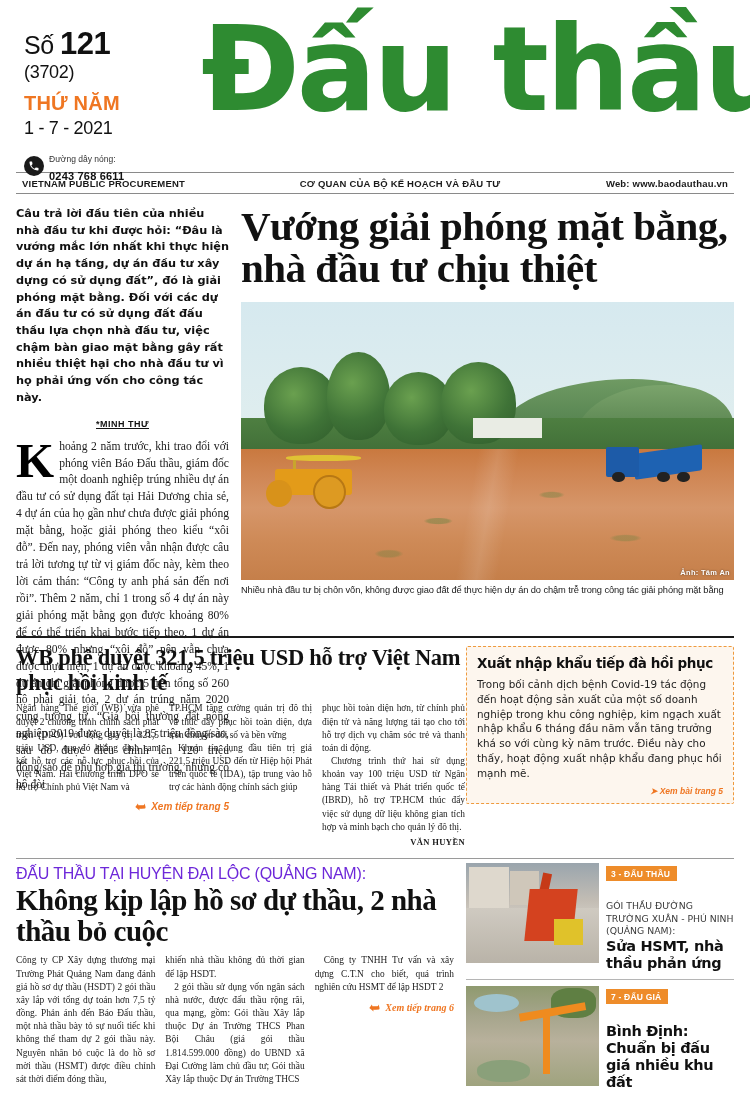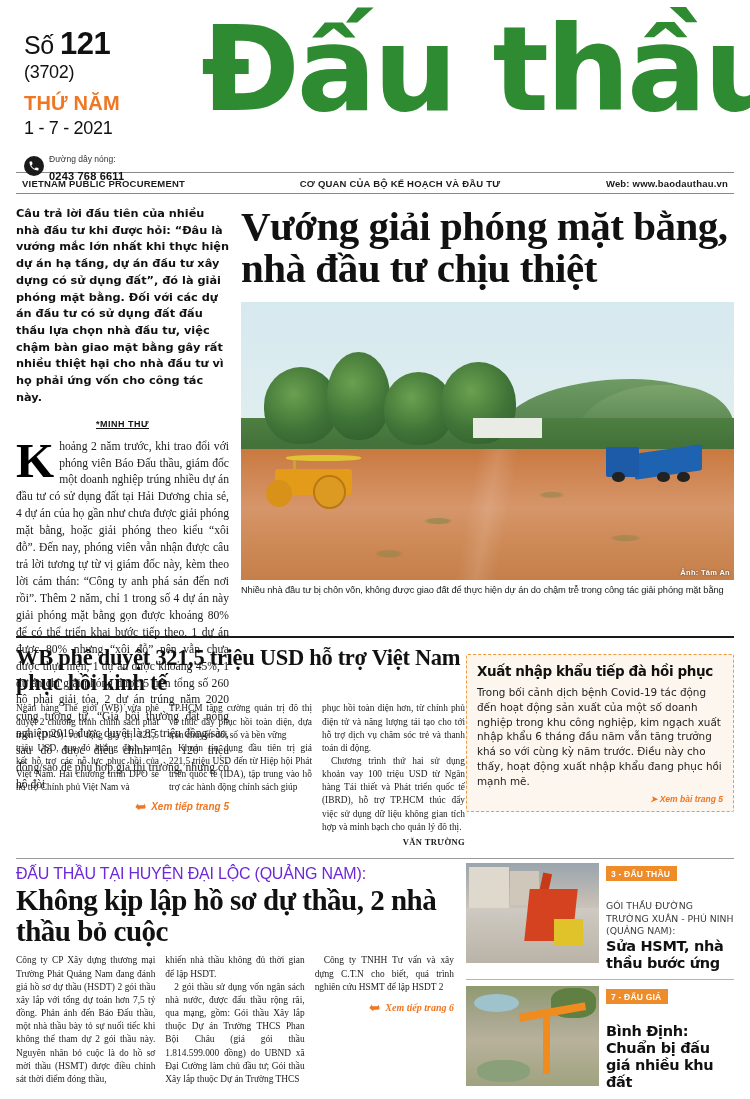--- a/index.html
+++ b/index.html
@@ -187,21 +187,21 @@
     font-family:"Liberation Serif", serif;
     font-size:9.4px;
     line-height:1.4;
     text-align:justify;
     color:#1a1a1a;
   }
   .cols3 .c p { margin:0 0 0 0; text-indent:9px; }
   .cols3 .c p.noind { text-indent:0; }
   .sig { text-align:right; font-size:8.5px; font-weight:bold; letter-spacing:0.4px; margin-top:3px; }
 
-  .mid-right { flex:1; padding-top:16px; }
+  .mid-right { flex:1; padding-top:8px; }
   .obox {
     border:1.6px dashed #ef9a3d;
     background:#fdf6ee;
     padding:8px 10px 7px 10px;
     border-radius:2px;
   }
   .obox h3 {
     font-family:"DejaVu Sans", sans-serif;
     font-size:13.5px;
     font-weight:bold;
@@ -379,21 +379,21 @@
         <div class="c">
           <p class="noind">Ngân hàng Thế giới (WB) vừa phê duyệt 2 chương trình chính sách phát triển (DPO) với tổng giá trị 321,5 triệu USD, qua đó khẳng định cam kết hỗ trợ các nỗ lực phục hồi của Việt Nam. Hai chương trình DPO sẽ hỗ trợ Chính phủ Việt Nam và</p>
         </div>
         <div class="c">
           <p class="noind">TP.HCM tăng cường quản trị đô thị và thúc đẩy phục hồi toàn diện, dựa trên chuyển đổi số và bền vững</p>
           <p>Khoản tín dụng đầu tiên trị giá 221,5 triệu USD đến từ Hiệp hội Phát triển quốc tế (IDA), tập trung vào hỗ trợ các hành động chính sách giúp</p>
         </div>
         <div class="c">
           <p class="noind">phục hồi toàn diện hơn, từ chính phủ điện tử và năng lượng tái tạo cho tới hỗ trợ dịch vụ chăm sóc trẻ và thanh toán di động.</p>
           <p>Chương trình thứ hai sử dụng khoản vay 100 triệu USD từ Ngân hàng Tái thiết và Phát triển quốc tế (IBRD), hỗ trợ TP.HCM thúc đẩy việc sử dụng dữ liệu không gian tích hợp và minh bạch cho quản lý đô thị.</p>
-          <div class="sig">VĂN TRƯỜNG</div>
+          <div class="sig">VĂN HUYỀN</div>
         </div>
       </div>
     </div>
     <div class="mid-right">
       <div class="obox">
         <h3>Xuất nhập khẩu tiếp đà hồi phục</h3>
         <p>Trong bối cảnh dịch bệnh Covid-19 tác động đến hoạt động sản xuất của một số doanh nghiệp trong khu công nghiệp, kim ngạch xuất nhập khẩu 6 tháng đầu năm vẫn tăng trưởng khá so với cùng kỳ năm trước. Điều này cho thấy, hoạt động xuất nhập khẩu đang phục hồi mạnh mẽ.</p>
         <div class="cont">
           <span>➤</span>
           <span>Xem bài trang 5</span>
@@ -431,21 +431,21 @@
           <div class="bldg"></div>
           <div class="bldg2"></div>
           <div class="road"></div>
           <div class="arm"></div>
           <div class="exc"></div>
           <div class="exc2"></div>
         </div>
         <div class="card-body">
           <div class="badge">3 - ĐẤU THẦU</div>
           <div class="card-kick">GÓI THẦU ĐƯỜNG TRƯỜNG XUÂN - PHÚ NINH (QUẢNG NAM):</div>
-          <div class="card-title">Sửa HSMT, nhà thầu bước ứng</div>
+          <div class="card-title">Sửa HSMT, nhà thầu phản ứng</div>
         </div>
       </div>
       <div class="card-sep"></div>
       <div class="card">
         <div class="card-thumb thumb2">
           <div class="green"></div>
           <div class="water"></div>
           <div class="water2"></div>
           <div class="crane"></div>
           <div class="mast"></div>

